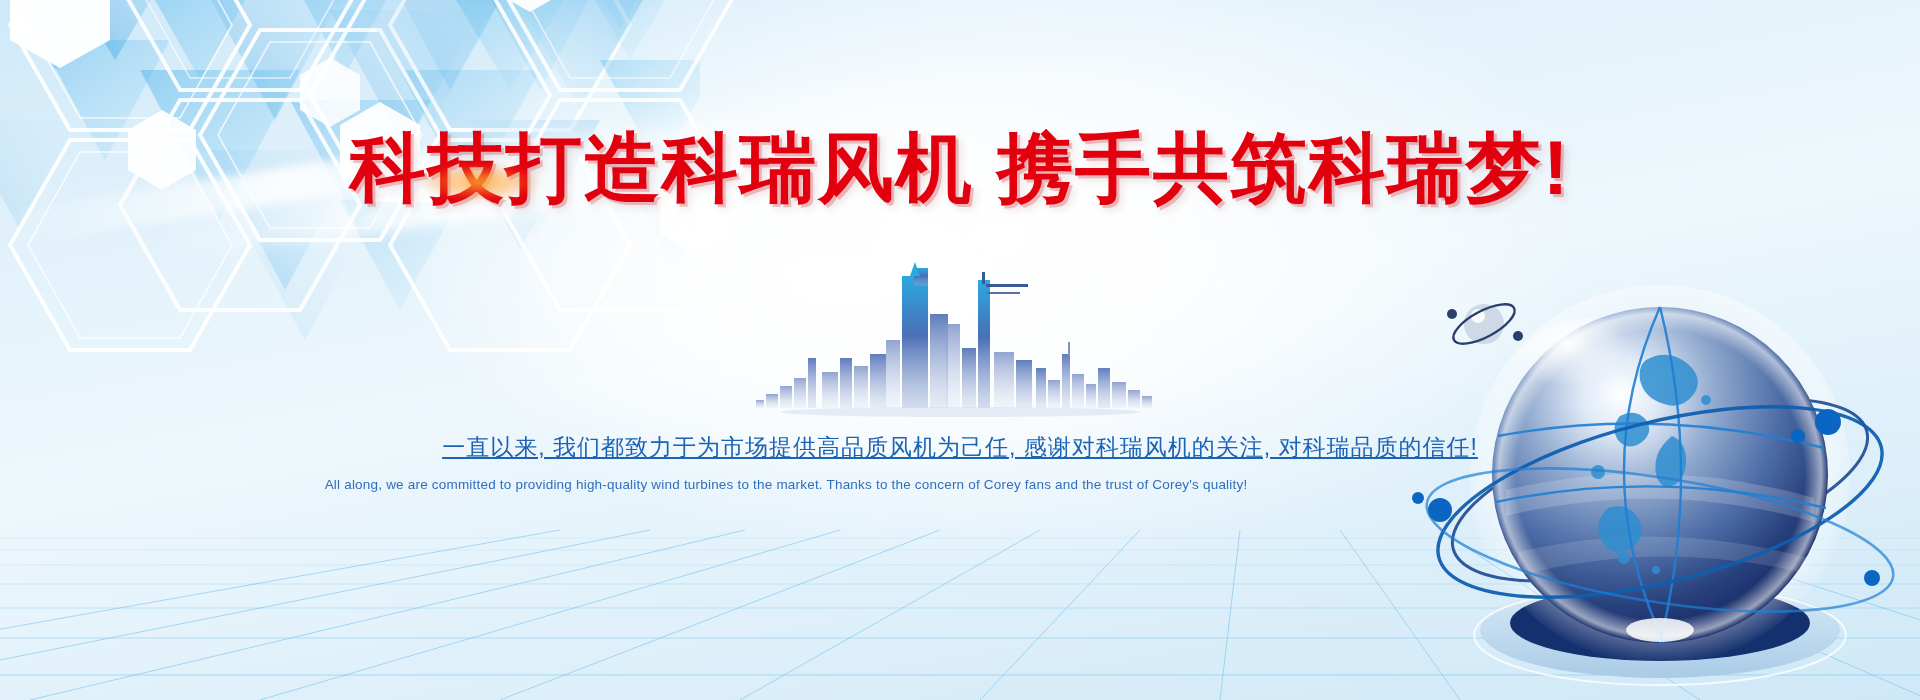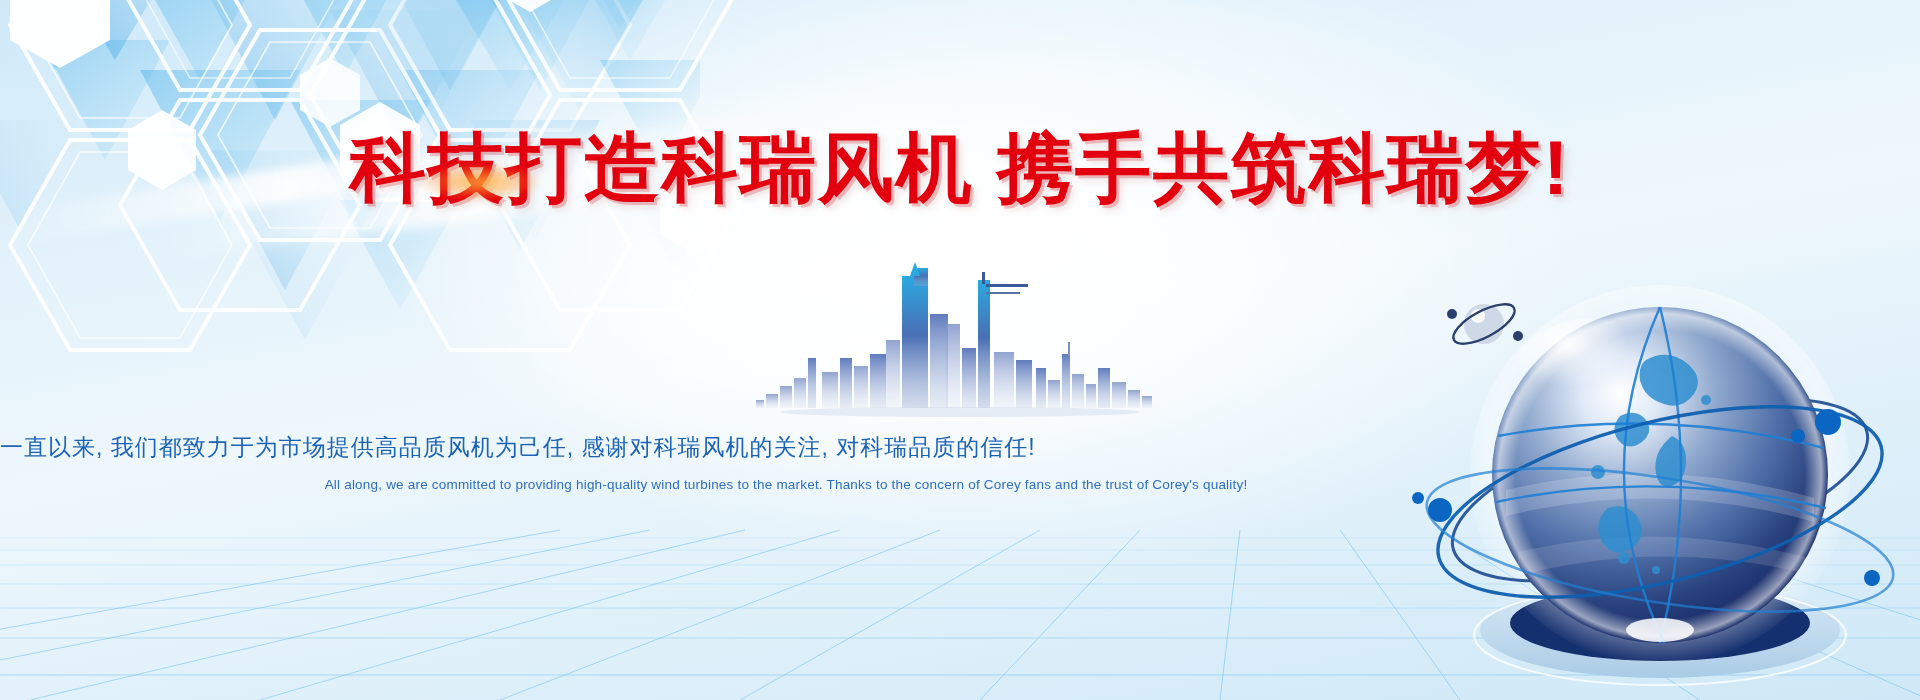--- a/index.html
+++ b/index.html
@@ -59,22 +59,22 @@
   }
 
   
   .city{
     position:absolute;left:50%;top:262px;transform:translateX(-50%);
     width:420px;height:160px;z-index:4;
   }
 
   
   .sub-cn{
-    position:absolute;left:0;top:432px;width:1920px;
-    font-size:23px;color:#1b63b5;letter-spacing:1px;white-space:nowrap;z-index:6;
+    position:absolute;left:0;top:432px;width:1920px;text-align:center;
+    font-size:23px;color:#1b63b5;letter-spacing:1px;white-space:nowrap;z-index:6;text-decoration:underline;
   }
   .sub-en{
     position:absolute;left:0;top:477px;width:1572px;text-align:center;
     font-size:13.5px;color:#2f6fbd;letter-spacing:0.2px;white-space:nowrap;z-index:6;
   }
 
   
   .globe-wrap{position:absolute;right:10px;bottom:-10px;width:500px;height:470px;z-index:5;}
 </style>
 </head>

